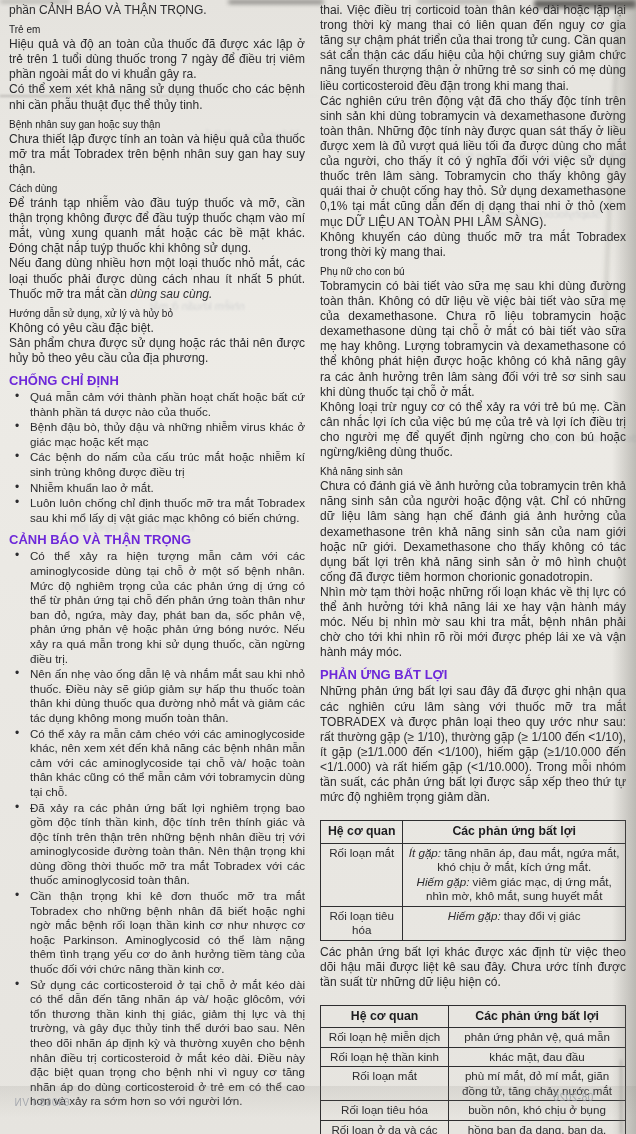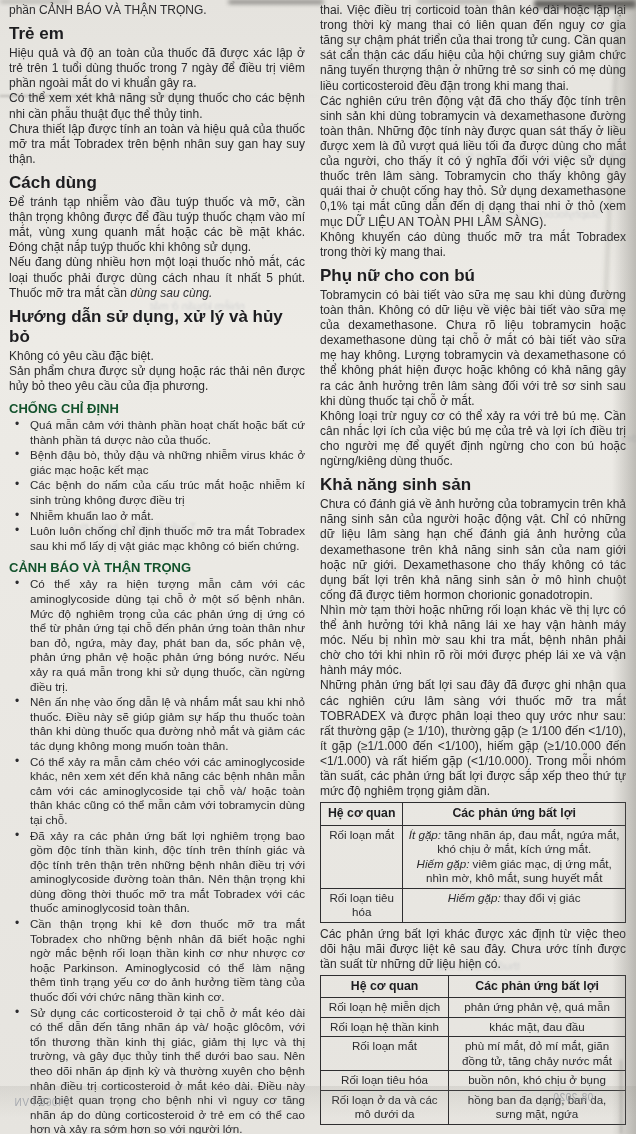--- a/index.html
+++ b/index.html
@@ -40,28 +40,28 @@
   .bleed span:nth-of-type(9){left:150px;top:300px;}
   .bleed span:nth-of-type(10){left:165px;top:612px;}
   .bleed span:nth-of-type(11){left:436px;top:960px;}
   .bleed span:nth-of-type(12){left:200px;top:128px;}
   
   .cols{position:absolute;top:3px;left:9px;display:flex;gap:15px;}
   .col{flex:none;}
   .col-left{width:296px;}
   .col-right{width:306px;}
   p.body{margin:0;font-size:12px;line-height:1.26;text-align:justify;}
-  h3.sub{font-size:17px;font-weight:bold;margin:6px 0 2px;color:#1d1d20;}
-  h2.caps{font-size:13px;font-weight:bold;margin:7px 0 2px;color:#14532d;}
+  h3.sub{font-size:10px;font-weight:normal;margin:6px 0 2px;color:#1d1d20;}
+  h2.caps{font-size:13px;font-weight:bold;margin:7px 0 2px;color:#6d28d9;}
   ul.blist{margin:1px 0 2px;padding:0;list-style:none;}
   ul.blist li{position:relative;padding-left:21px;margin:0 0 1px;
     font-size:11.6px;line-height:1.26;text-align:justify;}
   ul.blist li::before{content:"\2022";position:absolute;left:6px;top:-1px;font-size:12px;}
   
-  table.adv{border-collapse:collapse;width:100%;margin:3px 0 4px;
+  table.adv{border-collapse:collapse;width:100%;margin:15px 0 4px;
     font-size:11.6px;line-height:1.25;}
   table.adv th,table.adv td{border:1.4px solid #2e2e30;padding:2px 5px;
     vertical-align:top;text-align:center;}
   table.adv th{text-align:center;font-size:12.3px;font-weight:bold;padding:3px 4px;color:#1d1d20;}
   table.t1 .c1{width:27%;}
   table.t2 .c1{width:42%;}
   .grp{display:block;}
   i.freq{font-style:italic;}
   
   .code{position:absolute;font-size:10px;color:#989da7;transform:scaleX(-1);
@@ -91,20 +91,21 @@
 
   <div class="cols">
 
     <div class="col col-left">
       <p class="body">phần CẢNH BÁO VÀ THẬN TRỌNG.</p>
 
       <h3 class="sub">Trẻ em</h3>
       <p class="body">Hiệu quả và độ an toàn của thuốc đã được xác lập ở trẻ trên 1 tuổi dùng thuốc trong 7 ngày để điều trị viêm phần ngoài mắt do vi khuẩn gây ra.</p>
       <p class="body">Có thể xem xét khả năng sử dụng thuốc cho các bệnh nhi cần phẫu thuật đục thể thủy tinh.</p>
 
+      <h3 class="sub">Bệnh nhân suy gan hoặc suy thận</h3>
       <p class="body">Chưa thiết lập được tính an toàn và hiệu quả của thuốc mỡ tra mắt Tobradex trên bệnh nhân suy gan hay suy thận.</p>
 
       <h3 class="sub">Cách dùng</h3>
       <p class="body">Để tránh tạp nhiễm vào đầu tuýp thuốc và mỡ, cần thận trọng không được để đầu tuýp thuốc chạm vào mí mắt, vùng xung quanh mắt hoặc các bề mặt khác. Đóng chặt nắp tuýp thuốc khi không sử dụng.</p>
       <p class="body"><span>Nếu đang dùng nhiều hơn một loại thuốc nhỏ mắt, các loại thuốc phải được dùng cách nhau ít nhất 5 phút. Thuốc mỡ tra mắt cần </span><i>dùng sau cùng.</i></p>
 
       <h3 class="sub">Hướng dẫn sử dụng, xử lý và hủy bỏ</h3>
       <p class="body">Không có yêu cầu đặc biệt.</p>
       <p class="body">Sản phẩm chưa được sử dụng hoặc rác thải nên được hủy bỏ theo yêu cầu của địa phương.</p>
 
@@ -135,20 +136,21 @@
 
       <h3 class="sub">Phụ nữ cho con bú</h3>
       <p class="body">Tobramycin có bài tiết vào sữa mẹ sau khi dùng đường toàn thân. Không có dữ liệu về việc bài tiết vào sữa mẹ của dexamethasone. Chưa rõ liệu tobramycin hoặc dexamethasone dùng tại chỗ ở mắt có bài tiết vào sữa mẹ hay không. Lượng tobramycin và dexamethasone có thể không phát hiện được hoặc không có khả năng gây ra các ảnh hưởng trên lâm sàng đối với trẻ sơ sinh sau khi dùng thuốc tại chỗ ở mắt.</p>
       <p class="body">Không loại trừ nguy cơ có thể xảy ra với trẻ bú mẹ. Cần cân nhắc lợi ích của việc bú mẹ của trẻ và lợi ích điều trị cho người mẹ để quyết định ngừng cho con bú hoặc ngừng/kiêng dùng thuốc.</p>
 
       <h3 class="sub">Khả năng sinh sản</h3>
       <p class="body">Chưa có đánh giá về ảnh hưởng của tobramycin trên khả năng sinh sản của người hoặc động vật. Chỉ có những dữ liệu lâm sàng hạn chế đánh giá ảnh hưởng của dexamethasone trên khả năng sinh sản của nam giới hoặc nữ giới. Dexamethasone cho thấy không có tác dụng bất lợi trên khả năng sinh sản ở mô hình chuột cống đã được tiêm hormon chorionic gonadotropin.</p>
 
       <p class="body">Nhìn mờ tạm thời hoặc những rối loạn khác về thị lực có thể ảnh hưởng tới khả năng lái xe hay vận hành máy móc. Nếu bị nhìn mờ sau khi tra mắt, bệnh nhân phải chờ cho tới khi nhìn rõ rồi mới được phép lái xe và vận hành máy móc.</p>
 
+      <h2 class="caps">PHẢN ỨNG BẤT LỢI</h2>
       <p class="body">Những phản ứng bất lợi sau đây đã được ghi nhận qua các nghiên cứu lâm sàng với thuốc mỡ tra mắt TOBRADEX và được phân loại theo quy ước như sau: rất thường gặp (≥ 1/10), thường gặp (≥ 1/100 đến &lt;1/10), ít gặp (≥1/1.000 đến &lt;1/100), hiếm gặp (≥1/10.000 đến &lt;1/1.000) và rất hiếm gặp (&lt;1/10.000). Trong mỗi nhóm tần suất, các phản ứng bất lợi được sắp xếp theo thứ tự mức độ nghiêm trọng giảm dần.</p>
 
       <table class="adv t1">
         <tbody>
             <tr>
           <th class="c1">Hệ cơ quan</th>
           <th>Các phản ứng bất lợi</th>
         </tr>
         <tr>
           <td class="c1">Rối loạn mắt</td>

